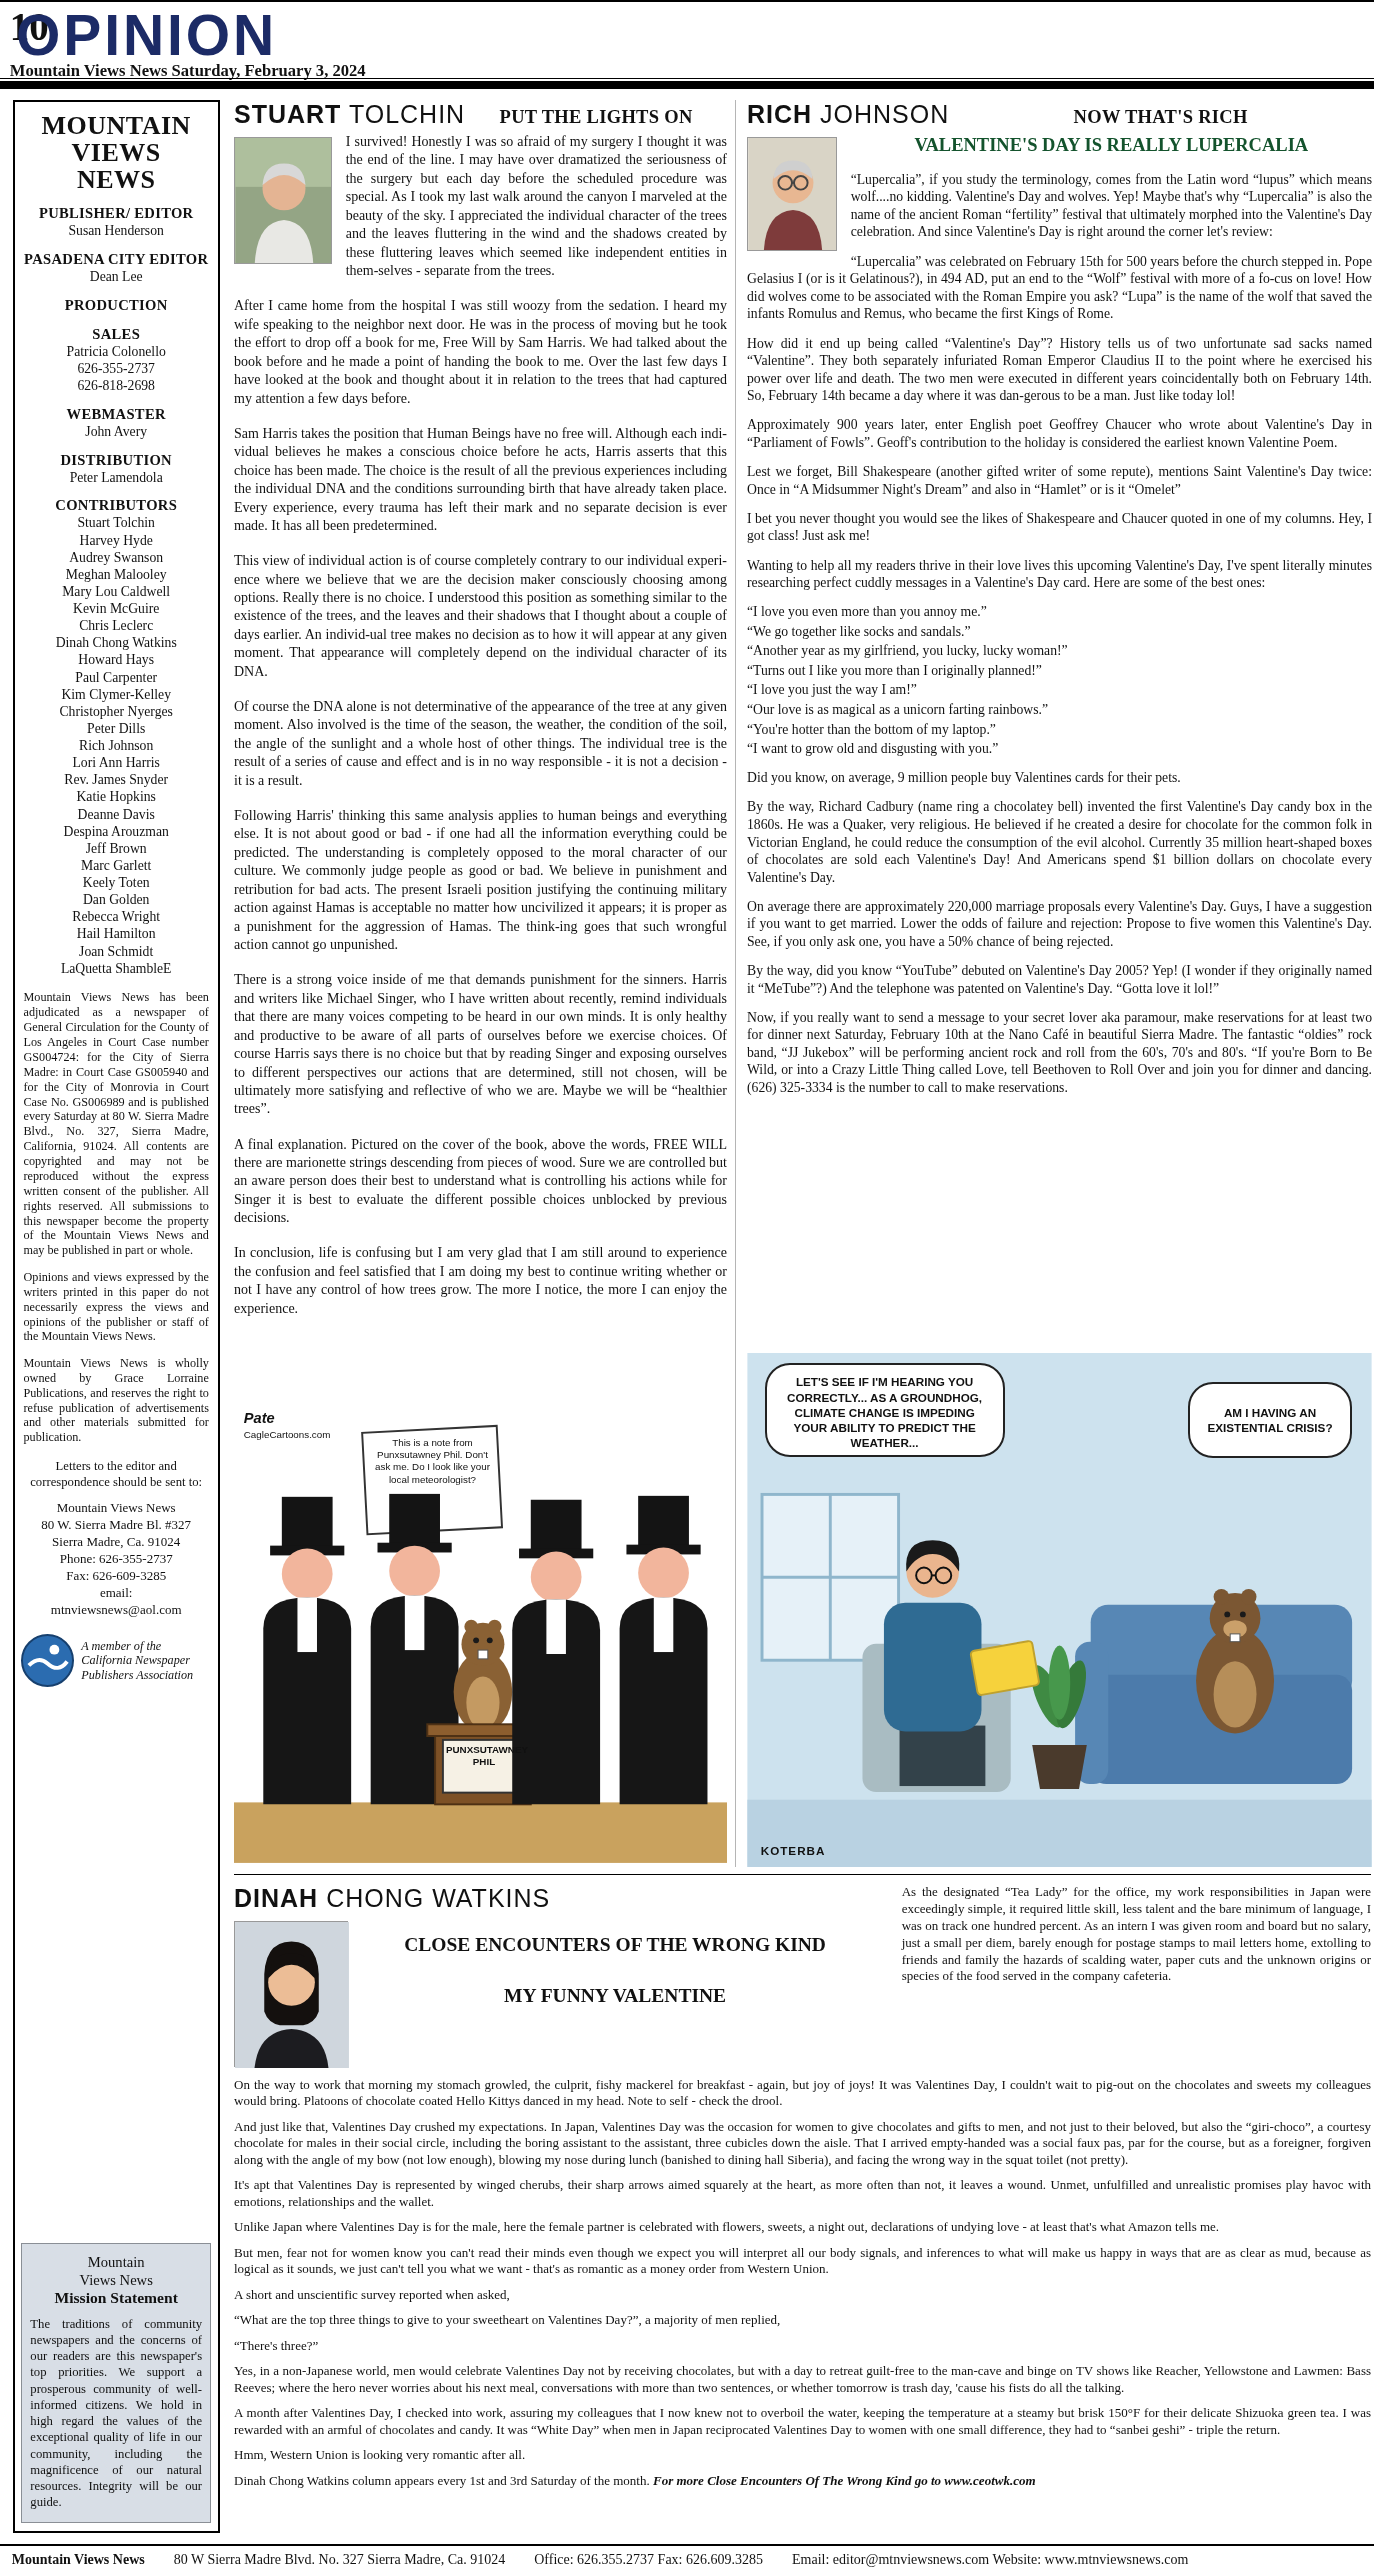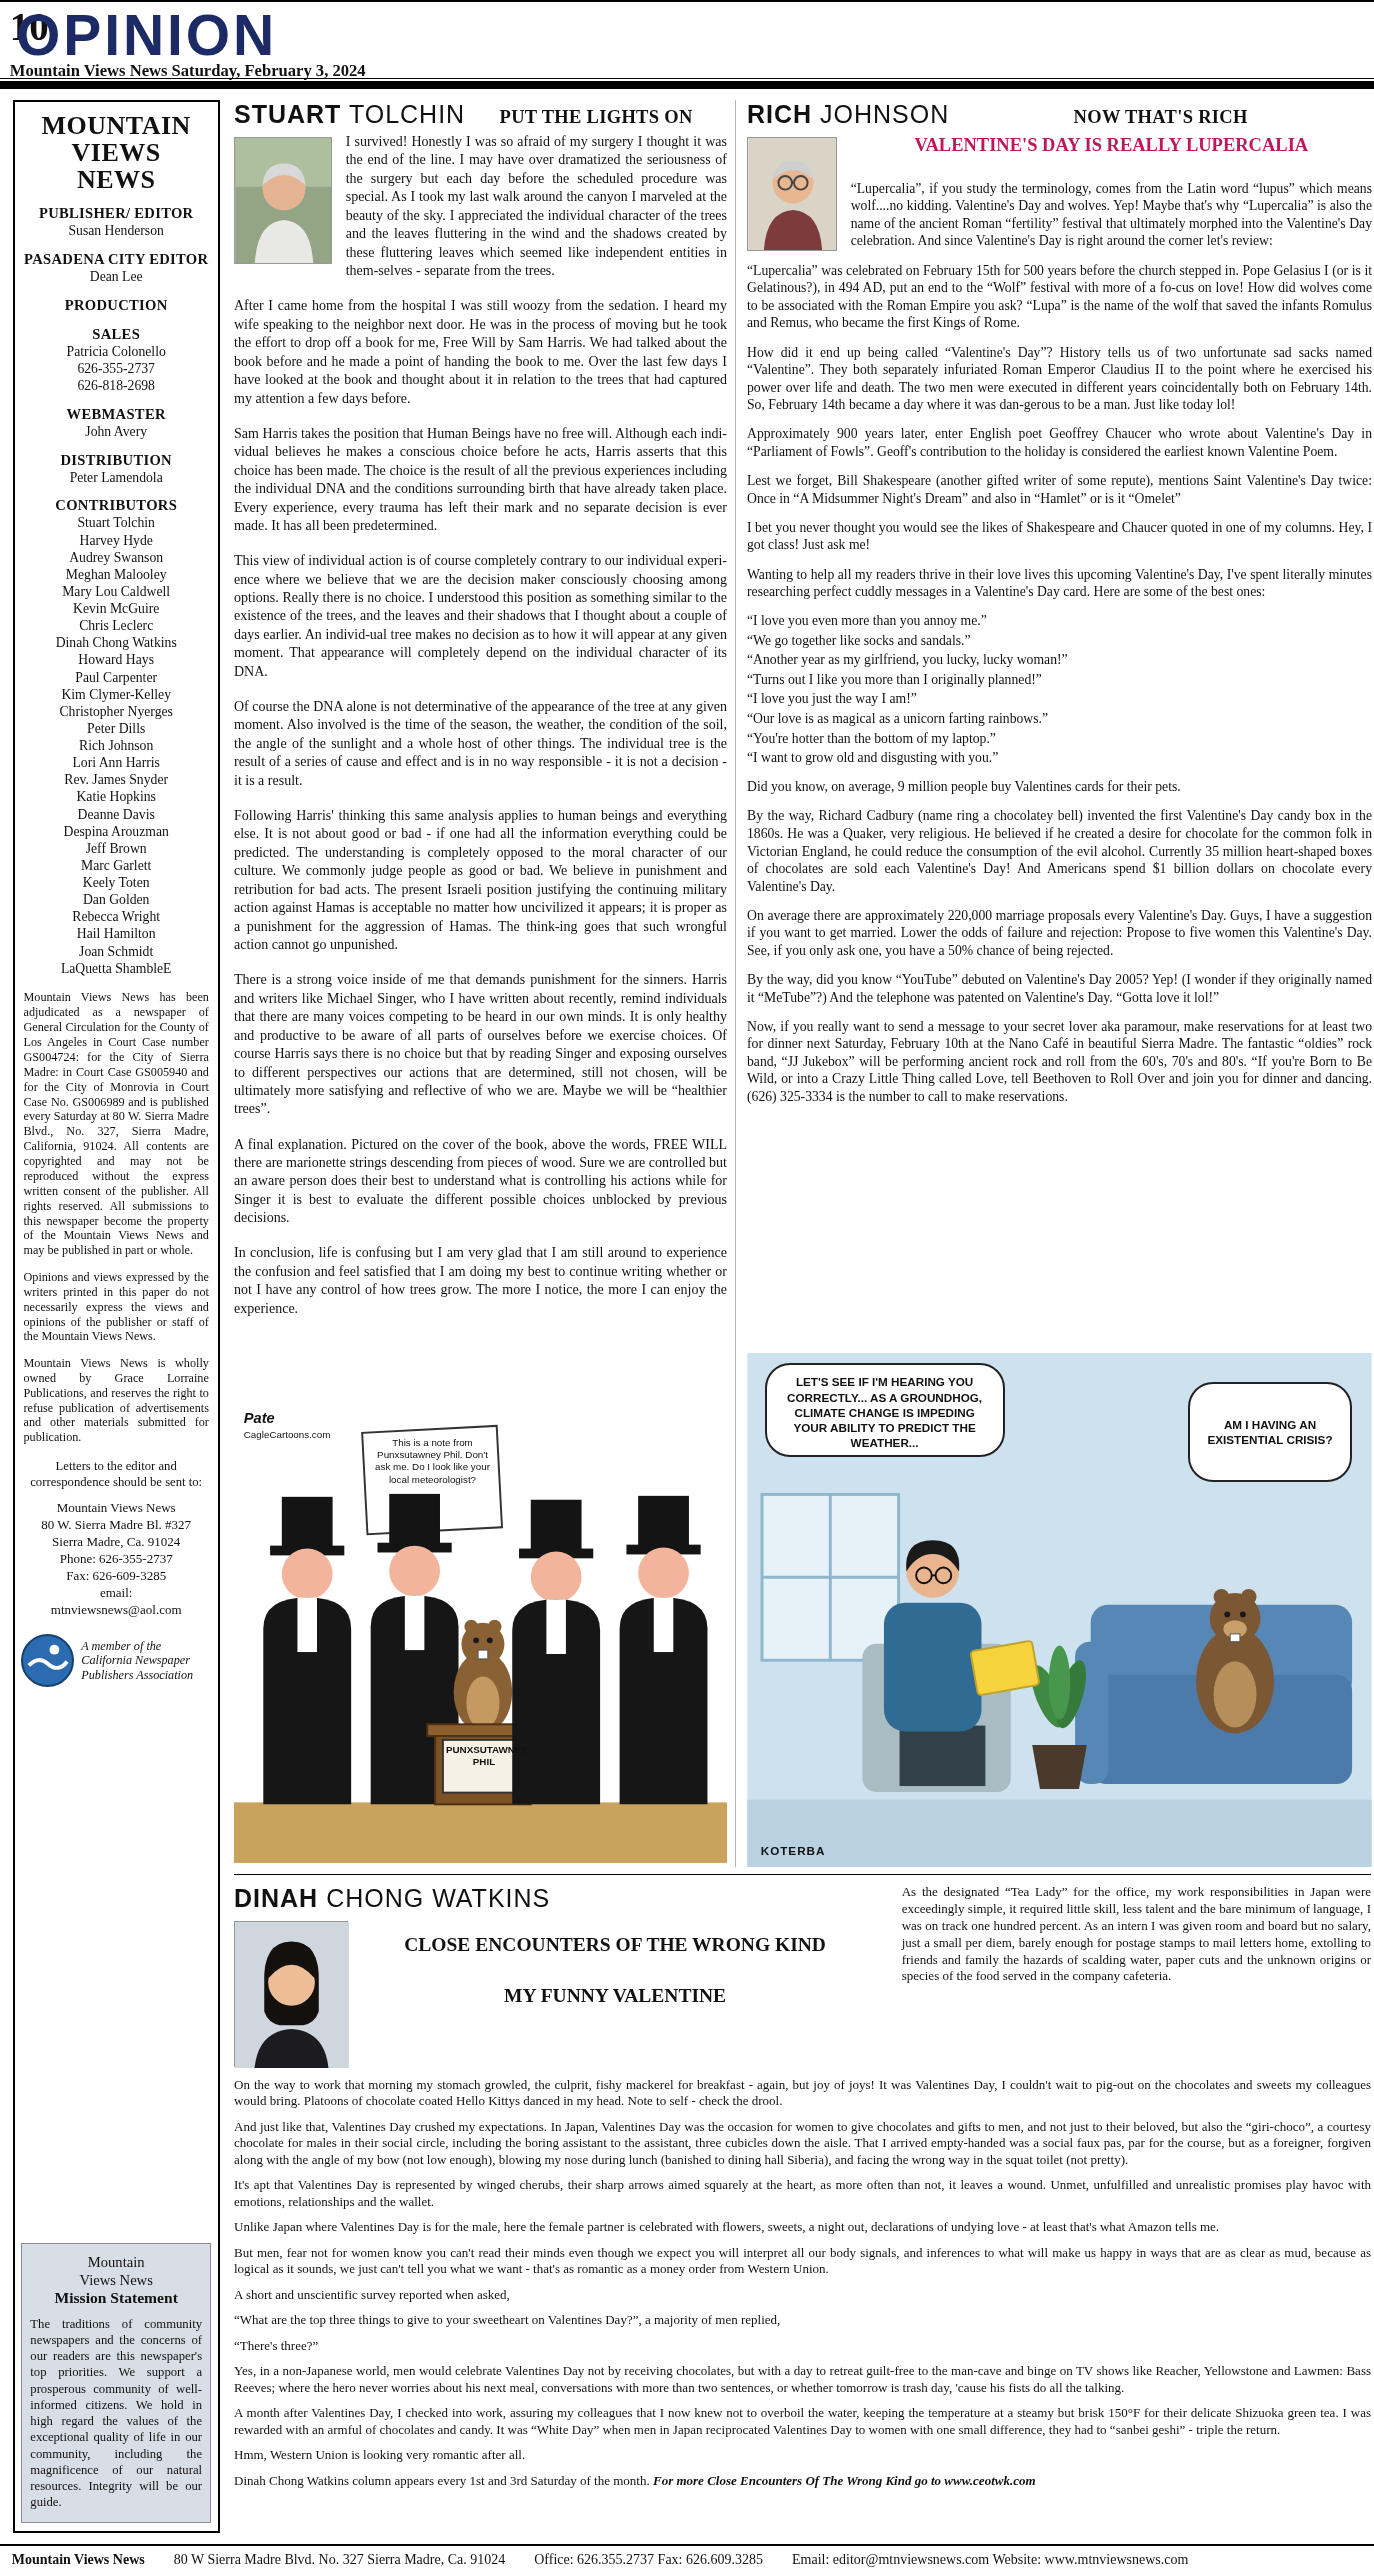--- a/index.html
+++ b/index.html
@@ -60,39 +60,39 @@
   .col-tolchin { position:absolute; left:234px; top:98px; width:493px; }
   .t-flow { height:1271px; overflow:hidden; margin-top:3.9px; }
   .t-flow .photo { width:98px; height:127px; }
   .t-flow .headline { max-width:303px; }
   .col-tolchin .paras p { font-size:14px; line-height:1.32; margin-bottom:16.6px; }
 
   
   .col-johnson { position:absolute; left:747px; top:98px; width:625px; }
   .j-flow { height:1220px; overflow:hidden; margin-top:3.9px; }
   .j-flow .photo { width:90px; height:114px; }
-  .j-headline { text-align:center; font-weight:bold; font-size:18.5px; color:#be185d; margin:2px 0 24px; }
+  .j-headline { text-align:center; font-weight:bold; font-size:18.5px; color:#14532d; margin:2px 0 15px; }
   .col-johnson .paras p { font-size:13.7px; line-height:1.28; margin-bottom:11.7px; }
   .vdiv { position:absolute; left:735px; top:98px; width:1px; height:1767px; background:#b5b5b5; }
 
   
   .cartoon { position:relative; overflow:hidden; }
   .cartoon svg { display:block; }
   .cartoon1 { width:493px; height:459px; }
   .cartoon2 { width:625px; height:514px; }
   .overlay { position:absolute; font-family:"Liberation Sans", sans-serif; color:#111; }
   .credit1-name { left:9.8px; top:5.9px; font-size:14.6px; font-style:italic; font-weight:bold; }
   .credit1-site { left:9.8px; top:25px; font-size:9.8px; }
   .note-box { left:137px; top:33px; width:123px; font-size:9.8px; line-height:1.25; text-align:center; }
   .podium-sign { left:212px; top:340px; width:76px; font-size:9.8px; font-weight:bold; text-align:center; line-height:1.25; }
   .bubble { position:absolute; background:#fff; border:2px solid #222; border-radius:25px;
             padding:9.8px 11.7px; font-family:"Liberation Sans", sans-serif; font-size:11.7px;
             font-weight:bold; text-align:center; line-height:1.3; }
   .bubble1 { left:17.6px; top:9.8px; width:240px; height:94px; }
-  .bubble2 { left:441px; top:29px; width:164px; height:100px; display:flex; align-items:center; }
+  .bubble2 { left:441px; top:29px; width:164px; height:76px; display:flex; align-items:center; }
   .credit2 { left:13.7px; bottom:9.8px; top:auto; font-size:11.7px; font-weight:bold; letter-spacing:1px; }
 
   
   .hdiv { position:absolute; left:234px; top:1872px; width:1137px; height:1px; background:#000; }
   .sec-watkins { position:absolute; left:234px; top:1882px; width:1137px; height:648px; overflow:hidden; }
   .w-top { display:flex; gap:19.5px; }
   .w-left { width:58%; }
   .w-row { display:flex; margin-top:7.8px; }
   .w-photo { width:114px; height:146px; border:1px solid #999; flex:0 0 auto; }
   .w-titles { flex:1; text-align:center; padding-top:13.7px; }

